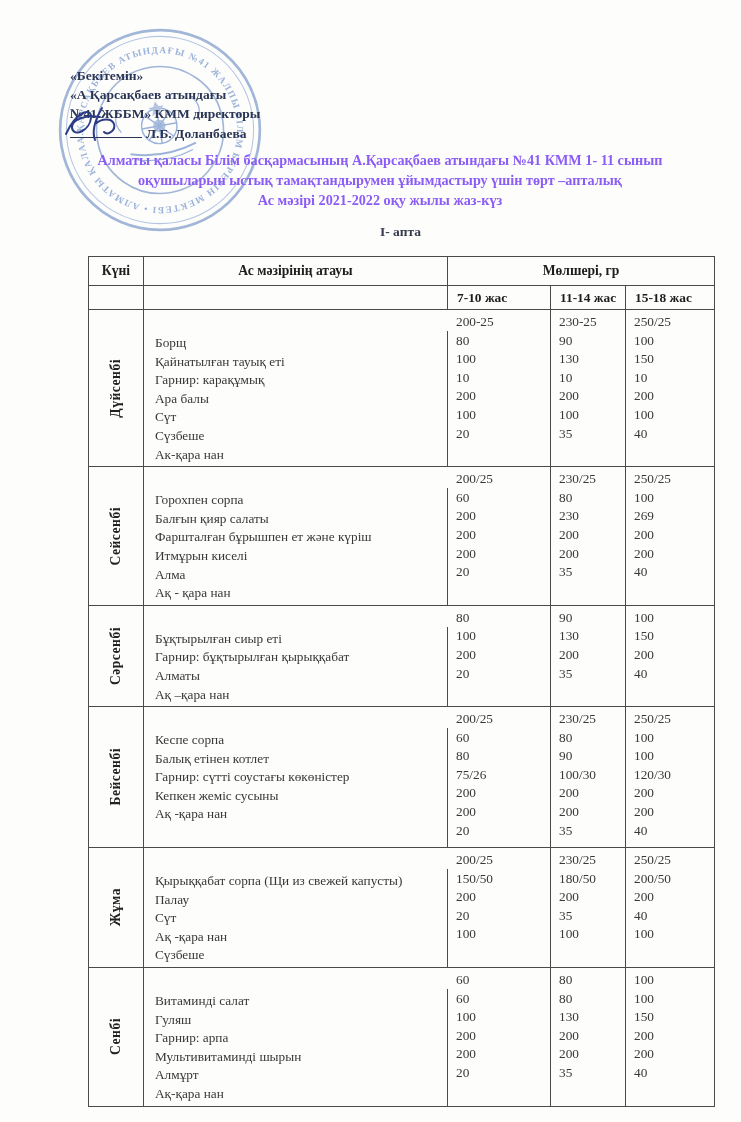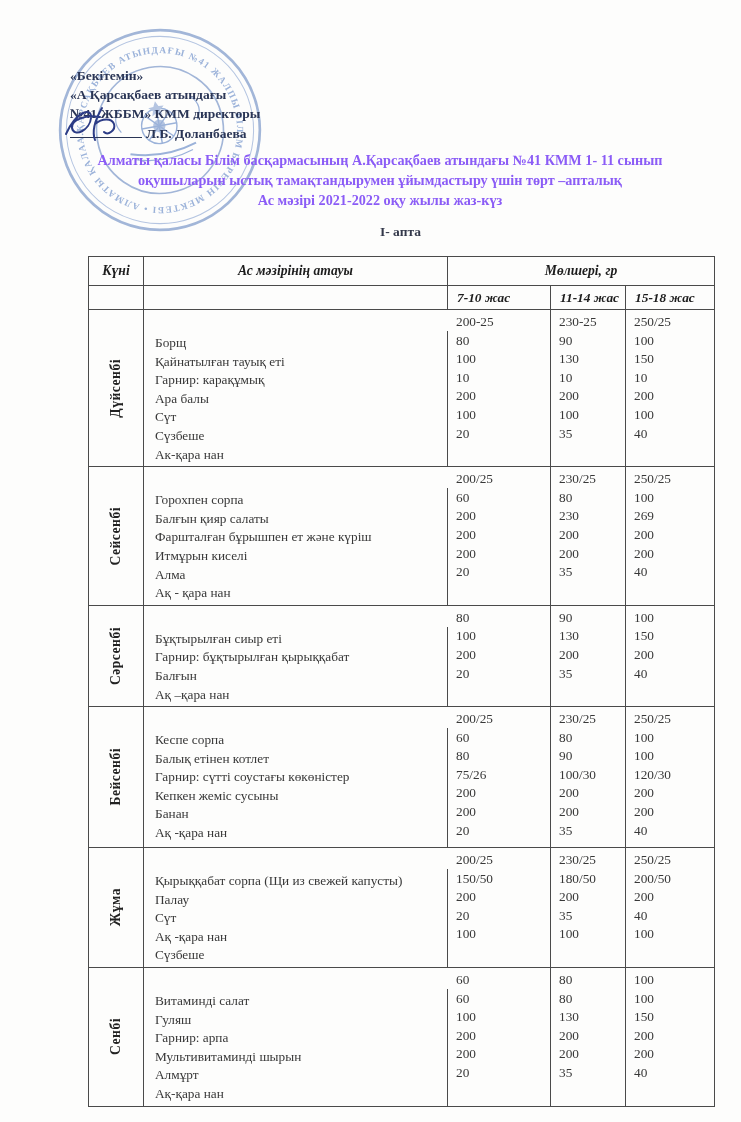--- a/index.html
+++ b/index.html
@@ -57,21 +57,21 @@
   .cell:last-child{border-right:none;}
   .c-day{width:55px;flex:0 0 55px;}
   .c-name{width:304px;flex:0 0 304px;}
   .c-v1{width:103px;flex:0 0 103px;}
   .c-v2{width:75px;flex:0 0 75px;}
   .c-v3{width:88px;flex:1 1 auto;}
   .c-amount{width:266px;flex:1 1 auto;}
 
   .hdr1{height:28px;align-items:center;}
   .hdr2{height:23px;align-items:stretch;}
-  .hdr1 .cell,.hdr2 .cell{display:flex;align-items:center;height:100%;font-style:italic;}
+  .hdr1 .cell,.hdr2 .cell{display:flex;align-items:center;height:100%;}
   .h-center{justify-content:center;font-weight:bold;color:#1d1d1d;font-size:13.6px;}
   .h-left{justify-content:flex-start;padding-left:9px;font-weight:bold;color:#1d1d1d;font-size:13.4px;}
 
   .day-row .c-day{display:flex;align-items:center;justify-content:center;}
   .day-label{
     writing-mode:vertical-rl;transform:rotate(180deg);
     font-weight:bold;color:#222;font-size:13.6px;letter-spacing:.5px;
   }
   .lines{padding:3px 4px 2px 11px;line-height:18.6px;margin-top:21px;}
   .vals{padding:3px 4px 2px 8px;line-height:18.6px;}
@@ -218,21 +218,21 @@
             <div>40</div>
           </div>
   </div>
         <div class="t-row day-row" style="min-height: 84px;">
     <div class="cell c-day">
       <span class="day-label">Сәрсенбі</span>
     </div>
     <div class="cell c-name lines">
             <div>Бұқтырылған сиыр еті</div>
             <div>Гарнир: бұқтырылған қырыққабат</div>
-            <div>Балғын</div>
+            <div>Алматы</div>
             <div>Ақ –қара  нан</div>
           </div>
     <div class="cell c-v1 vals">
             <div>80</div>
             <div>100</div>
             <div>200</div>
             <div>20</div>
           </div>
     <div class="cell c-v2 vals">
             <div>90</div>
@@ -249,21 +249,20 @@
   </div>
         <div class="t-row day-row" style="min-height: 140px;">
     <div class="cell c-day">
       <span class="day-label">Бейсенбі</span>
     </div>
     <div class="cell c-name lines">
             <div>Кеспе сорпа</div>
             <div>Балық етінен котлет</div>
             <div>Гарнир: сүтті соустағы көкөністер</div>
             <div>Кепкен жеміс сусыны</div>
-            <div>Банан</div>
             <div>Ақ -қара  нан</div>
           </div>
     <div class="cell c-v1 vals">
             <div>200/25</div>
             <div>60</div>
             <div>80</div>
             <div>75/26</div>
             <div>200</div>
             <div>200</div>
             <div>20</div>

